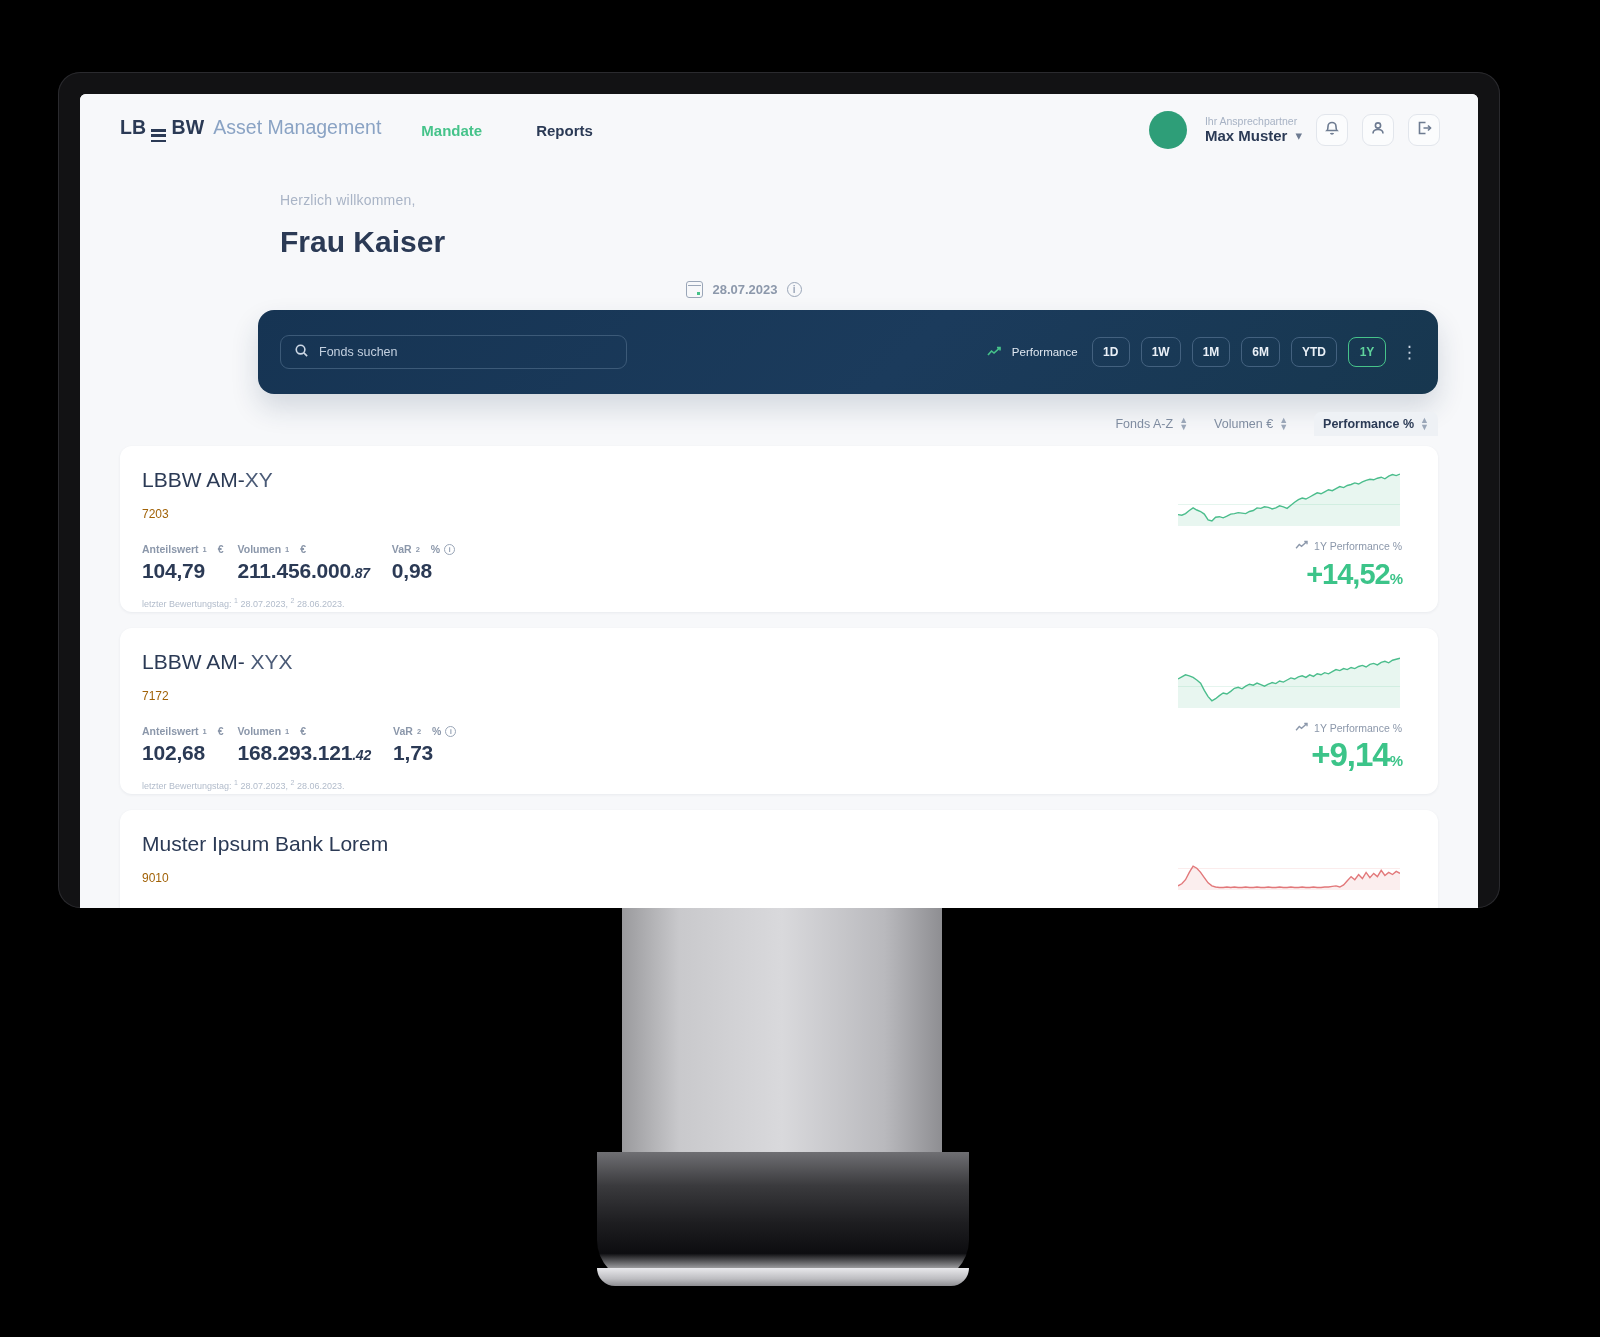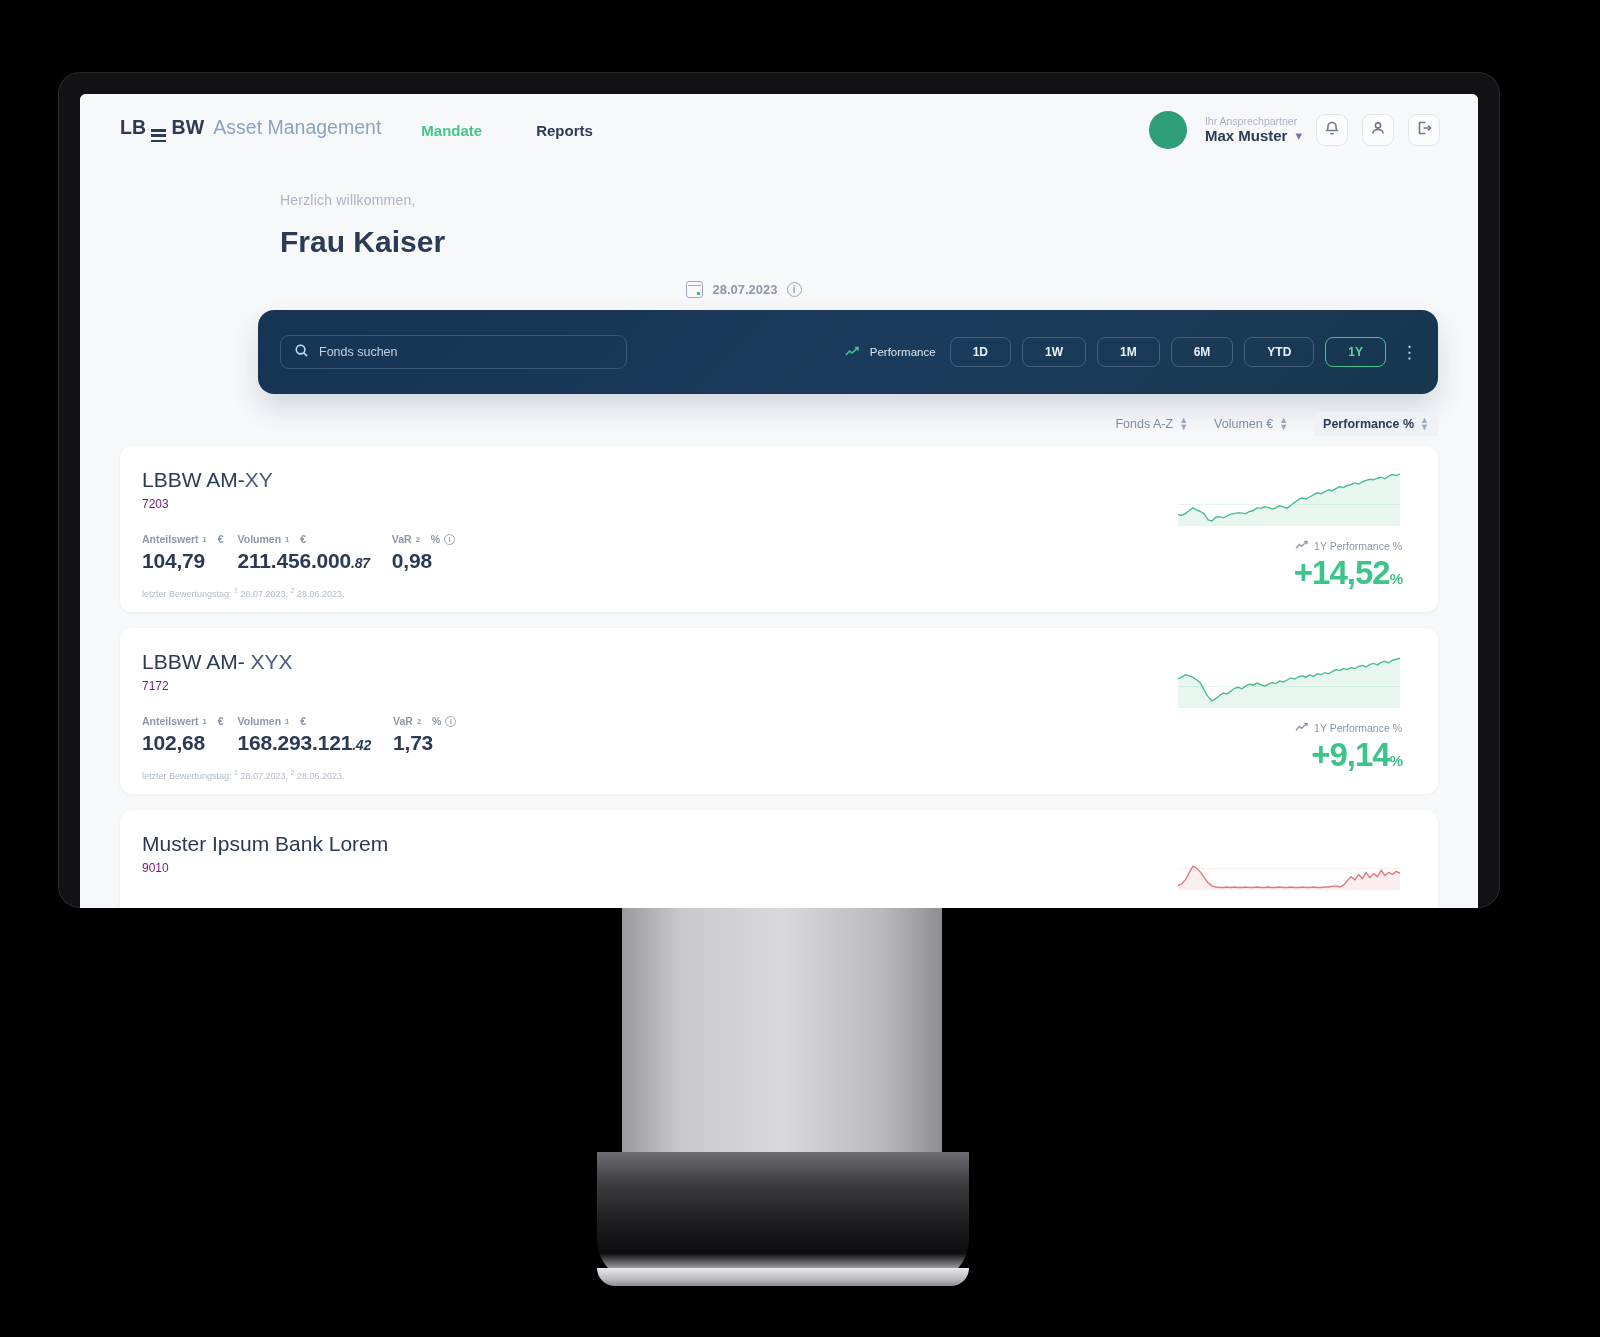--- a/index.html
+++ b/index.html
@@ -107,21 +107,21 @@
     border: 1px solid #3c5a78; display: flex; align-items: center; gap: 10px;
     padding: 0 13px;
   }
   .search-box svg { stroke: #cdd8e6; fill:none; stroke-width:1.7;}
   .search-ph { font-size: 12.5px; color: #c3d0e0; }
 
   .panel-right { margin-left: auto; display: flex; align-items: center; gap: 11px; }
   .perf-label { display:flex; align-items:center; gap:10px; color:#dfe7f0; font-size:11.5px; margin-right: 3px;}
   .spark-ico { color:#46c38a; }
   .range-btn {
-    min-width: 38px; height: 30px; padding: 0 22px;
+    min-width: 38px; height: 30px; padding: 0 10px;
     border: 1px solid #43617f; border-radius: 8px;
     color: #eaf0f7; font-size: 12px; font-weight: 700;
     display:flex; align-items:center; justify-content:center; cursor:pointer;
   }
   .range-btn.active { border-color:#46c38a; color:#5fd39c; }
   .kebab { color:#cbd6e4; font-size:17px; letter-spacing:0; margin-left:4px; cursor:pointer; line-height:1;}
 
   
   .sort-row {
     display:flex; justify-content:flex-end; align-items:center; gap:26px;
@@ -136,21 +136,21 @@
   .card {
     background:#fff; border-radius:12px; margin-bottom: 16px;
     padding: 22px 30px 18px 22px; display:flex; position:relative;
     box-shadow: 0 1px 3px rgba(40,55,80,.07);
     height: 166px;
   }
   .card-left { flex: 1; }
   .fund-title { font-size: 21px; color:#3c4a63; font-weight:400; }
   .fund-title b { font-weight:400; color:#2b3a55; }
   .fund-title .suffix { color:#4b5b77; }
-  .fund-id { font-size: 12px; color:#701a75; margin-top: 5px; }
+  .fund-id { font-size: 12px; color:#a16207; margin-top: 15px; }
   .metrics { display:flex; margin-top: 22px; }
   .m-col { margin-right: 14px; }
   .m-col.vol { margin-right: 22px; }
   .m-head { font-size: 10.5px; color:#8b97aa; font-weight:600; display:flex; align-items:center; gap:4px;}
   .m-head sup { font-size:7.5px; }
   .m-val { font-size: 21px; color:#2b3a55; font-weight:700; margin-top: 4px; letter-spacing:-.2px;}
   .m-val small { font-size: 14px; font-style: italic; }
   .m-info { width:11px; height:11px; border-radius:50%; border:1px solid #9aa6b8; font-size:8px; line-height:9px; text-align:center; color:#9aa6b8;}
   .footnote { font-size: 9px; color:#b2bccb; margin-top: 14px; }
   .footnote sup { font-size: 7px; }
@@ -331,21 +331,21 @@
           <div class="perf-block">
             <div class="perf-cap">
               <span>
                 <svg width="14" height="10" viewBox="0 0 15 11" fill="none" stroke="#8b97aa" stroke-width="1.5">
                     <path d="M1 9l3.5-4 2.5 2L13 1.6"></path>
                     <path d="M10 1.6h3v3"></path>
                   </svg>
               </span>
               <span>1Y Performance %</span>
             </div>
-            <div class="perf-val"><span style="font-size:33px">+14,52</span><span>%</span></div>
+            <div class="perf-val"><span style="font-size:29px">+14,52</span><span>%</span></div>
           </div>
         </div>
       </div>
 
       <div class="card">
         <div class="card-left">
           <div class="fund-title">
             <b>LBBW AM- </b><span class="suffix">XYX</span>
           </div>
           <div class="fund-id">7172</div>

